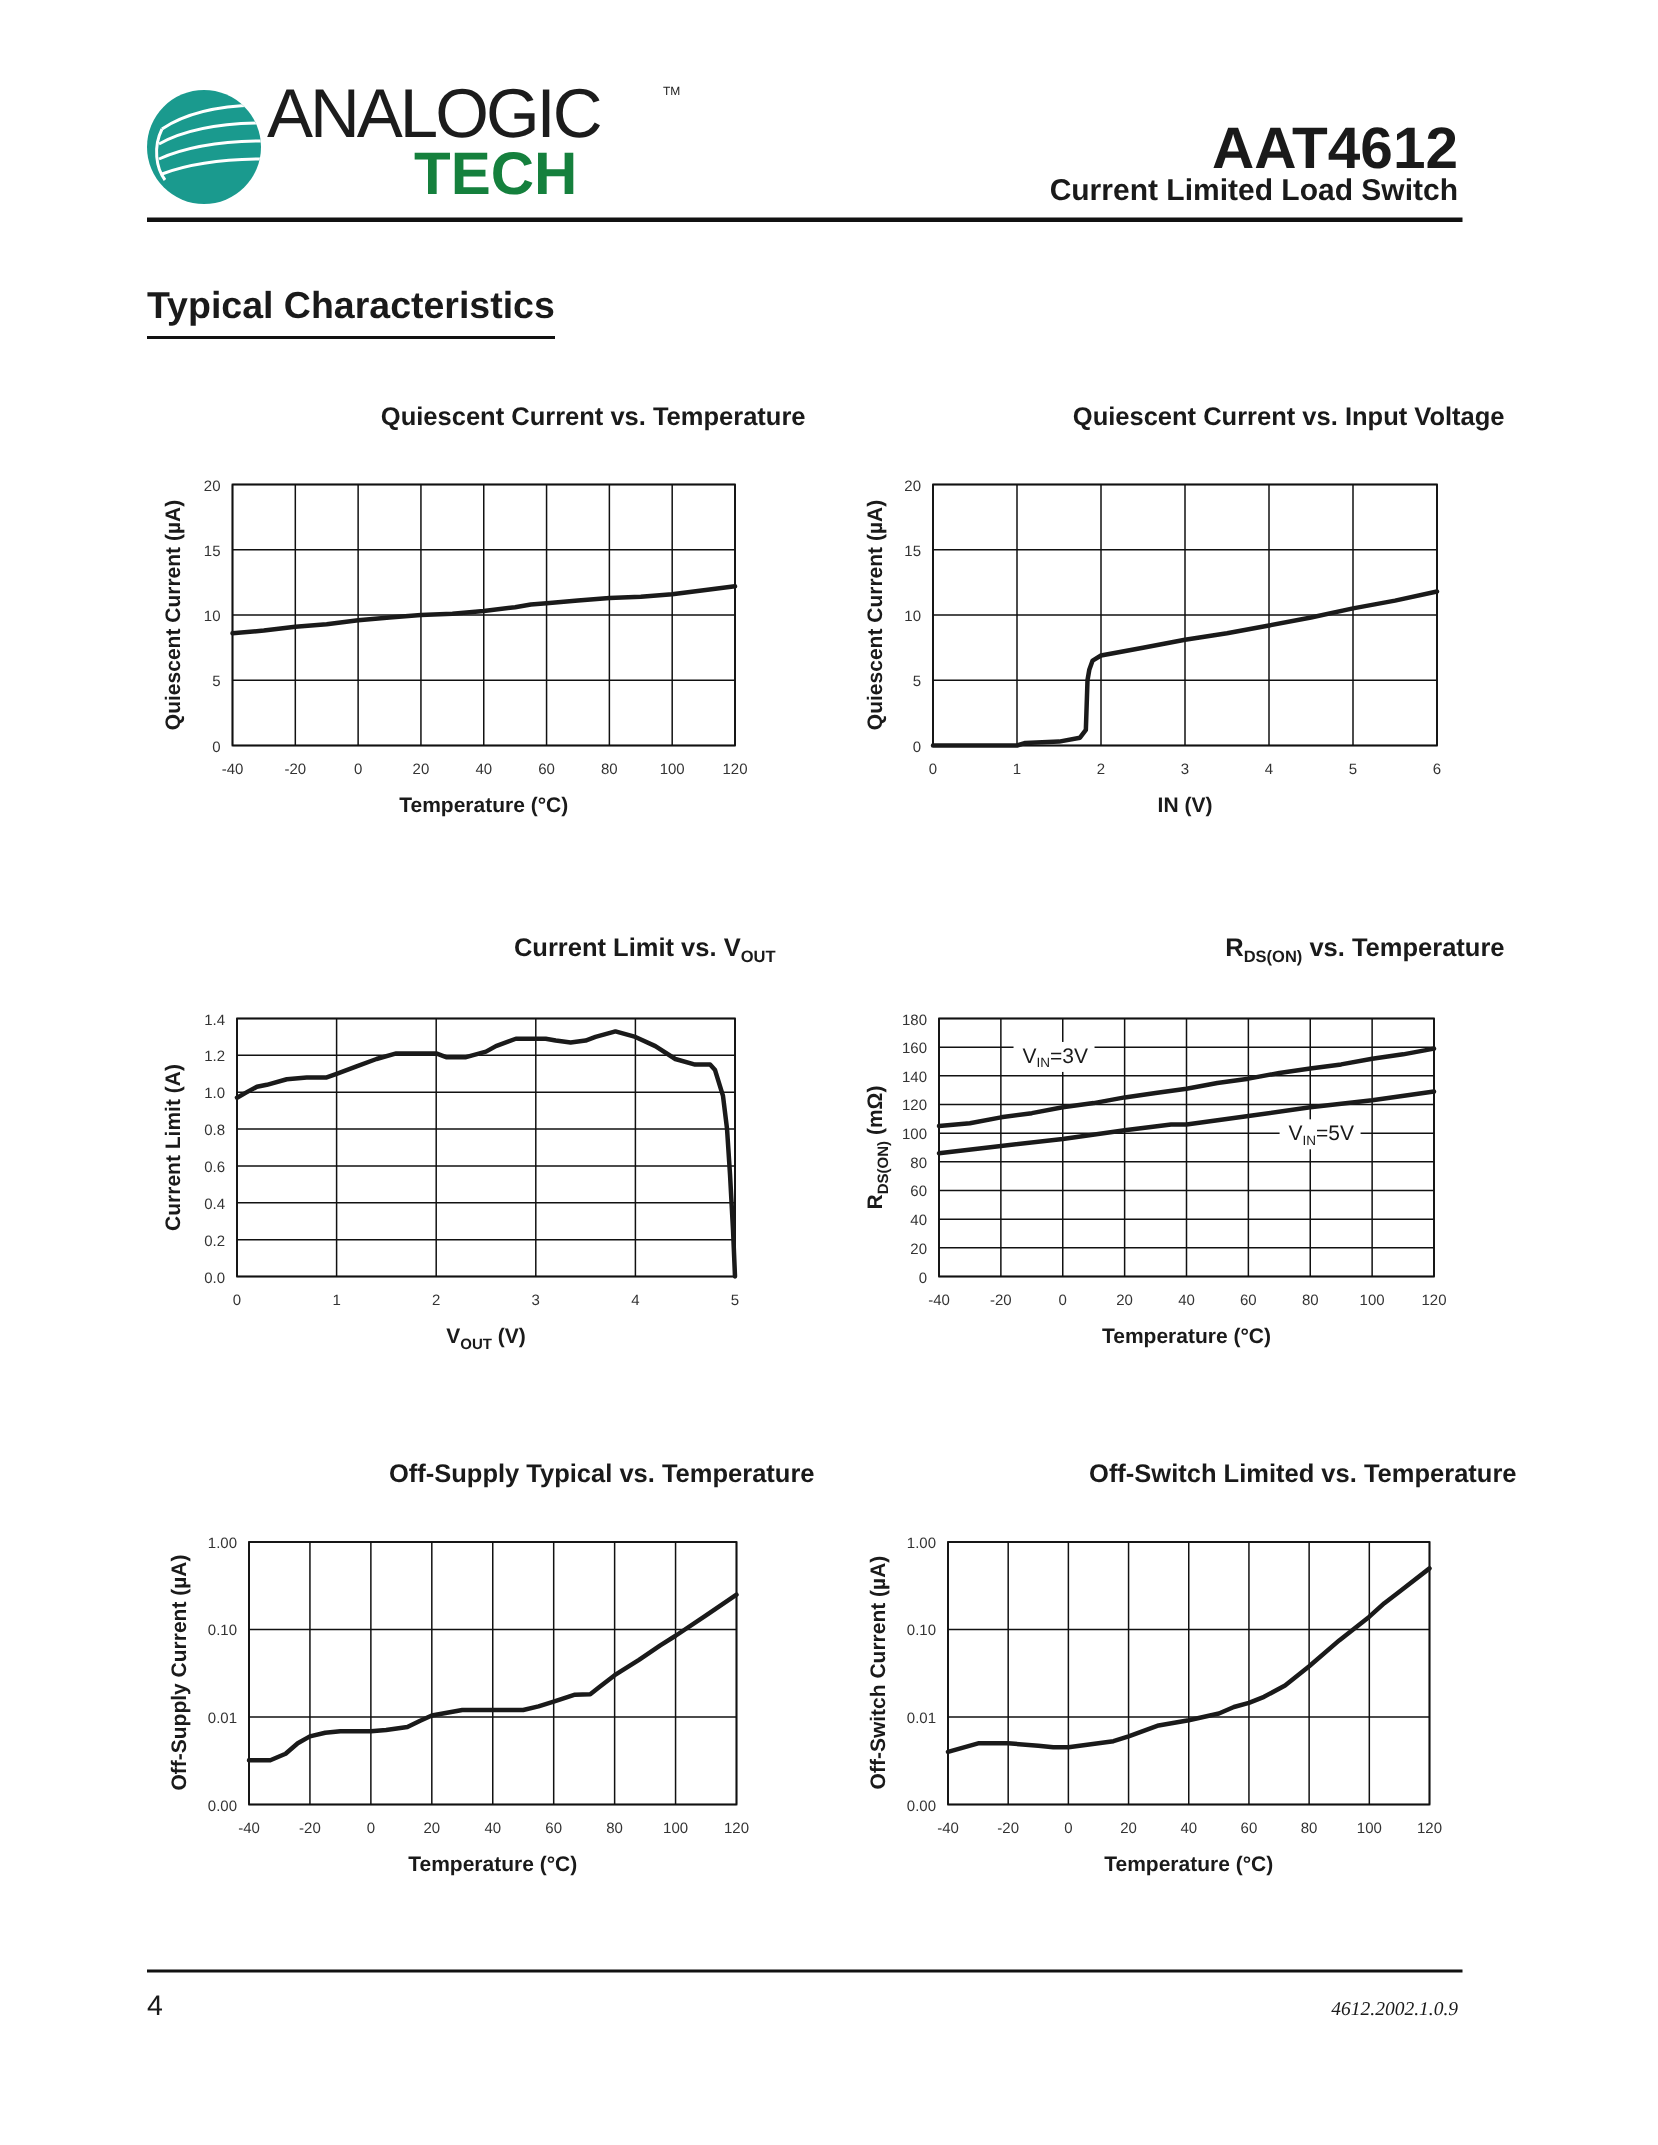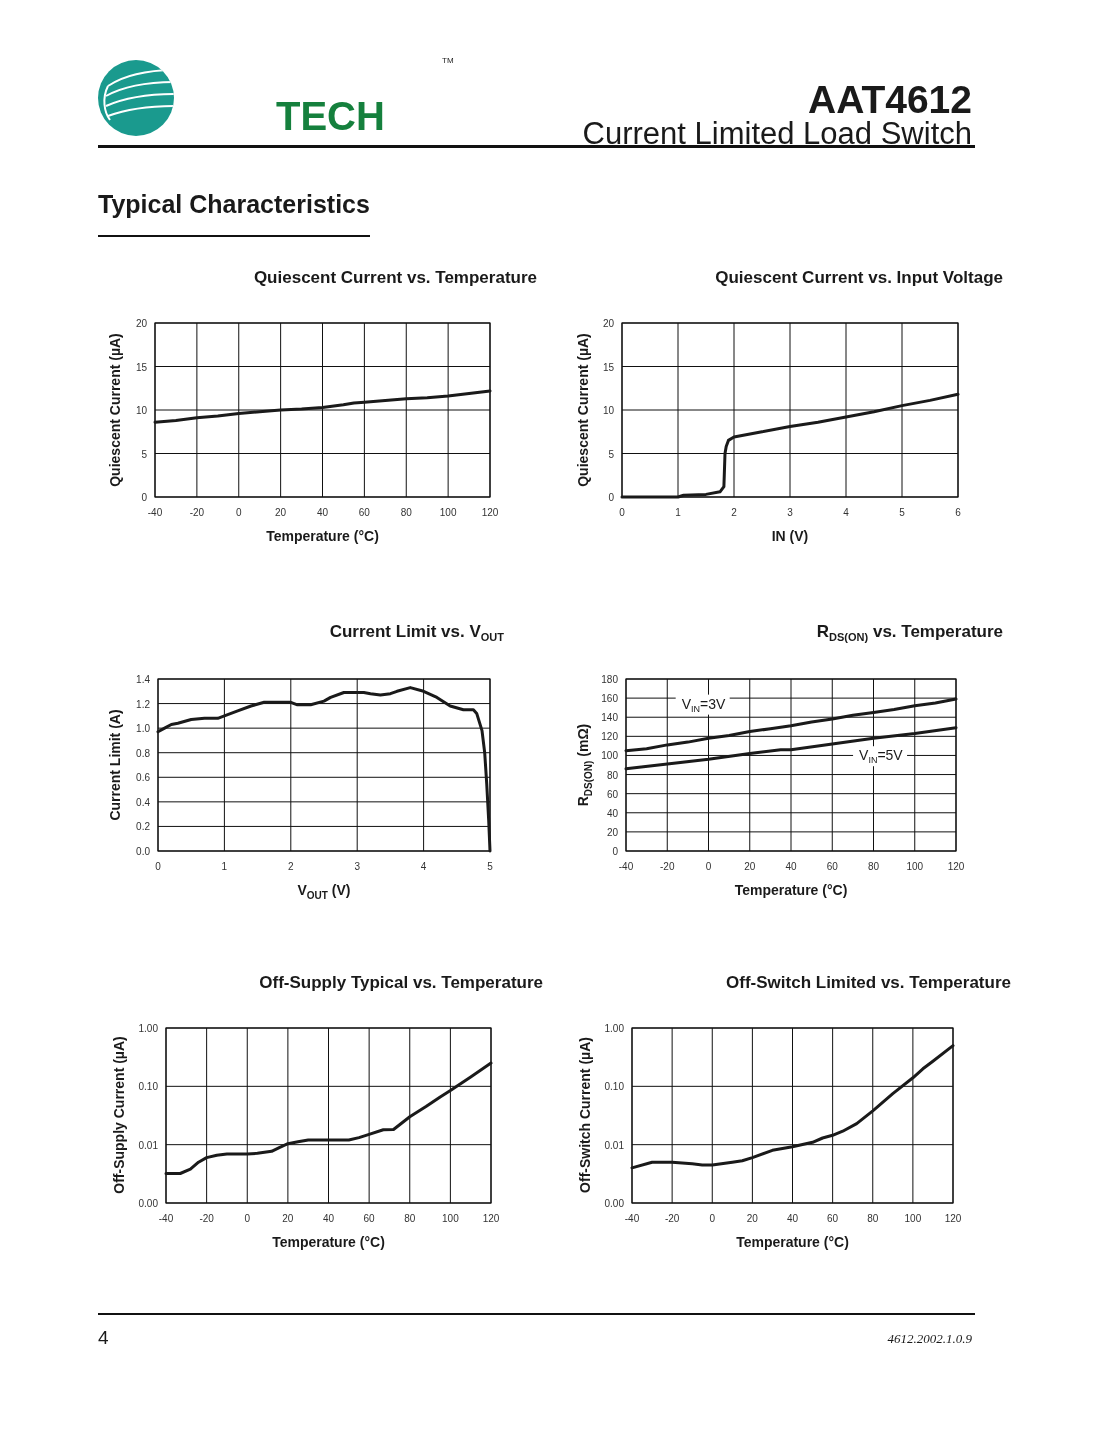--- a/index.html
+++ b/index.html
@@ -3,23 +3,23 @@
 <meta charset="utf-8">
 <style>
   html, body { margin:0; padding:0; background:#fff; }
   body { width:1105px; height:1430px; position:relative; font-family:"Liberation Sans", sans-serif; color:#1a1a1a; overflow:hidden; }
   .abs { position:absolute; }
   #logo { left:96px; top:56px; width:320px; height:82px; }
   .logo-word1 { position:absolute; left:82px; top:-4px; font-size:46px; letter-spacing:-2px; font-weight:400; color:#1c1c1c; line-height:1; }
   .logo-word2 { position:absolute; left:180px; top:40px; font-size:40px; letter-spacing:0px; font-weight:700; color:#15803d; line-height:1; }
   .logo-tm { position:absolute; left:298px; top:0px; font-size:8px; color:#222;margin-left:48px; }
   #part-no { right:133px; top:78px; font-size:39px; font-weight:700; text-align:right; }
-  #part-desc { right:133px; top:116px; font-size:31px; font-weight:400; text-align:right; }
+  #part-desc { right:133px; top:116px; font-size:20px; font-weight:700; text-align:right; }
   #header-rule { left:98px; top:145px; width:877px; height:3px; background:#111; }
-  #section-title { left:98px; top:190px; font-size:25px; font-weight:700; border-bottom:2px solid #111; padding-bottom:17px; line-height:28px; }
+  #section-title { left:98px; top:190px; font-size:25px; font-weight:700; border-bottom:2px solid #111; padding-bottom:6px; line-height:28px; }
   .chart-title { font-size:17px; font-weight:700; text-align:right; width:440px; }
   .chart-title sub { font-size:11px; }
   svg text { font-family:"Liberation Sans", sans-serif; }
   #footer-rule { left:98px; top:1313px; width:877px; height:2px; background:#111; }
   #page-num { left:98px; top:1327px; font-size:19px; }
   #doc-code { right:133px; top:1331px; font-size:13px; font-style:italic; font-family:"Liberation Serif", serif; }
 </style>
 </head>
 <body>
 
@@ -32,32 +32,33 @@
       </defs>
     <circle cx="40" cy="40" r="38" fill="#1a9a8e"></circle>
     <g clip-path="url(#gc)" fill="none" stroke="#fff" stroke-width="2">
       <path d="M12 28 C30 16, 55 12, 80 12"></path>
       <path d="M10 38 C28 28, 52 24, 80 24"></path>
       <path d="M10 48 C28 40, 52 36, 80 36"></path>
       <path d="M12 58 C28 52, 52 48, 80 48"></path>
       <path d="M12 28 C6 40, 8 54, 14 62"></path>
     </g>
   </svg>
+  <span class="logo-word1">ANALOGIC</span>
   <span class="logo-word2">TECH</span>
   <span class="logo-tm">TM</span>
 </div>
 <div id="part-no" class="abs">AAT4612</div>
 <div id="part-desc" class="abs">Current Limited Load Switch</div>
 <div id="header-rule" class="abs"></div>
 
 <div id="section-title" class="abs">Typical Characteristics</div>
 
 <div class="abs chart-title" style="left:97px;top:268px">Quiescent Current vs. Temperature</div>
 <div class="abs chart-title" style="left:563px;top:268px">Quiescent Current vs. Input Voltage</div>
-<div class="abs chart-title" style="left:64px;top:622px"><span>Current Limit vs. V</span><sub>OUT</sub></div>
+<div class="abs chart-title" style="left:77px;top:622px"><span>Current Limit vs. V</span><sub>OUT</sub></div>
 <div class="abs chart-title" style="left:563px;top:622px"><span>R</span><sub>DS(ON)</sub><span> vs. Temperature</span></div>
 <div class="abs chart-title" style="left:103px;top:973px">Off-Supply Typical vs. Temperature</div>
 <div class="abs chart-title" style="left:571px;top:973px">Off-Switch Limited vs. Temperature</div>
 
 <svg id="charts-svg" class="abs" style="left:0;top:0" width="1105" height="1430">
     <g>
       <g stroke="#111" stroke-width="1" fill="none">
         <line x1="155" y1="323" x2="155" y2="497"></line>
         <line x1="196.875" y1="323" x2="196.875" y2="497"></line>
         <line x1="238.75" y1="323" x2="238.75" y2="497"></line>

